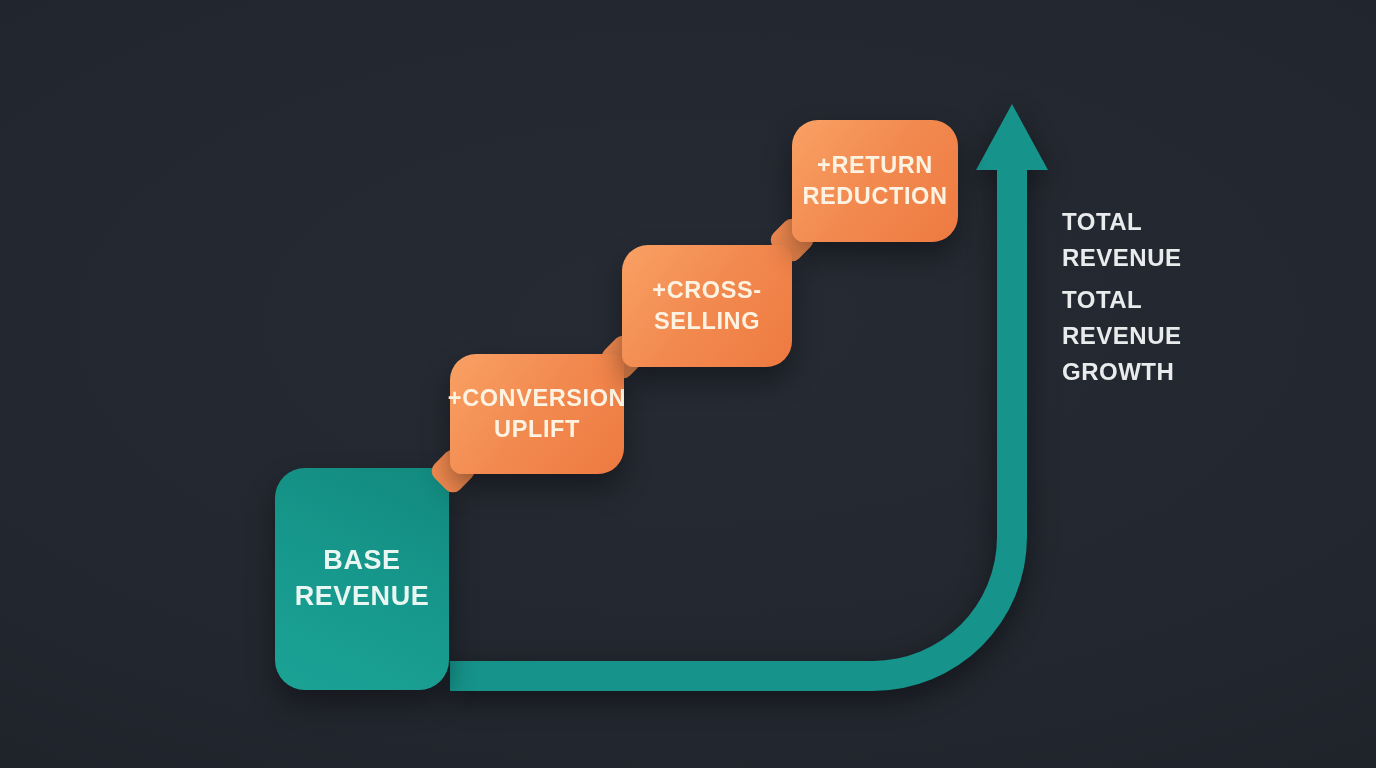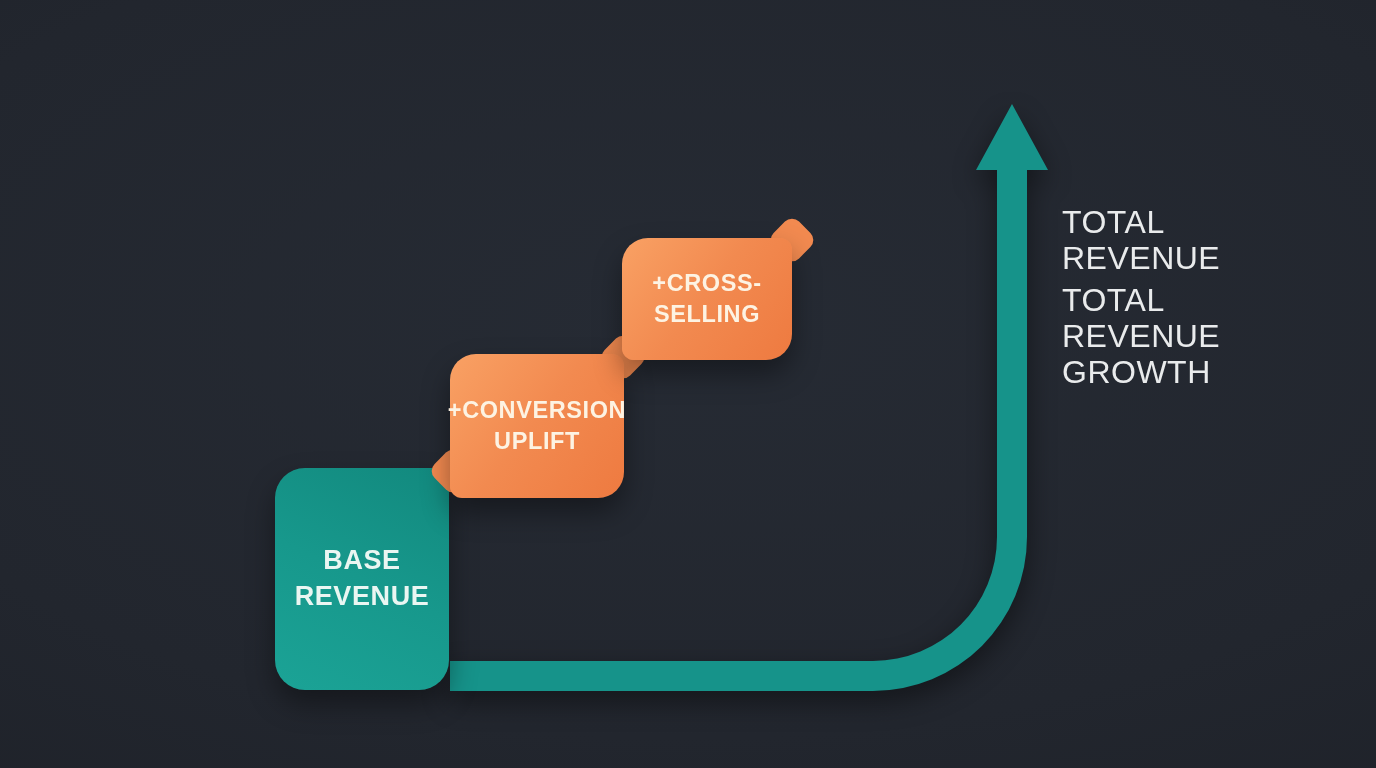--- a/index.html
+++ b/index.html
@@ -28,36 +28,36 @@
     background:linear-gradient(205deg,var(--teal-dark,#12897e) 0%,
       var(--teal,#17988c) 50%, var(--teal-bright,#1ba396) 100%);
     z-index:2;
   }
   .box.base span{color:var(--text-on-teal,#eaf6f2);font-size:27px;line-height:1.32;}
   .box.orange{
     background:linear-gradient(128deg,var(--orange-light,#f9a164) 0%,
       var(--orange-mid,#f28a50) 48%, var(--orange-deep,#ee7a40) 100%);
   }
   .box.orange span{color:var(--text-on-orange,#fdf3e3);font-size:23.5px;line-height:1.34;}
-  .box.conv  {left:450px;top:354px;width:174px;height:144px;border-radius:26px 12px 26px 12px;}
-  .box.cross {left:622px;top:238px;width:170px;height:122px;border-radius:26px 12px 26px 12px;}
+  .box.conv  {left:450px;top:354px;width:174px;height:120px;border-radius:26px 12px 26px 12px;}
+  .box.cross {left:622px;top:245px;width:170px;height:122px;border-radius:26px 12px 26px 12px;}
   .box.return{left:792px;top:120px;width:166px;height:122px;border-radius:26px 26px 26px 12px;}
 
   .patch{
     position:absolute;width:36px;height:36px;border-radius:10px;
     background:var(--orange-mid,#f28a50);
     transform:rotate(45deg);z-index:3;
   }
   .patch.p1{left:435px;top:453px;}
   .patch.p2{left:605px;top:339px;}
   .patch.p3{left:774px;top:222px;}
 
   .side-label{
     position:absolute;left:1062px;color:var(--text-light,#e9ebec);
-    font-size:32px;font-weight:400;line-height:36px;letter-spacing:.5px;
+    font-size:24px;font-weight:700;line-height:36px;letter-spacing:.5px;
     white-space:pre-line;z-index:2;
   }
   .side-label.top{top:204px;}
   .side-label.bottom{top:282px;}
 </style>
 </head>
 <body>
 
 <div class="stage">
 
@@ -78,20 +78,24 @@
   <div class="box orange conv">
     <span>+CONVERSION
 UPLIFT</span>
   </div>
 
   <div class="box orange cross">
     <span>+CROSS-
 SELLING</span>
   </div>
 
+  <div class="box orange return">
+    <span>+RETURN
+REDUCTION</span>
+  </div>
 
   <div class="side-label top">TOTAL
 REVENUE</div>
 
   <div class="side-label bottom">TOTAL
 REVENUE
 GROWTH</div>
 
 </div>
 

